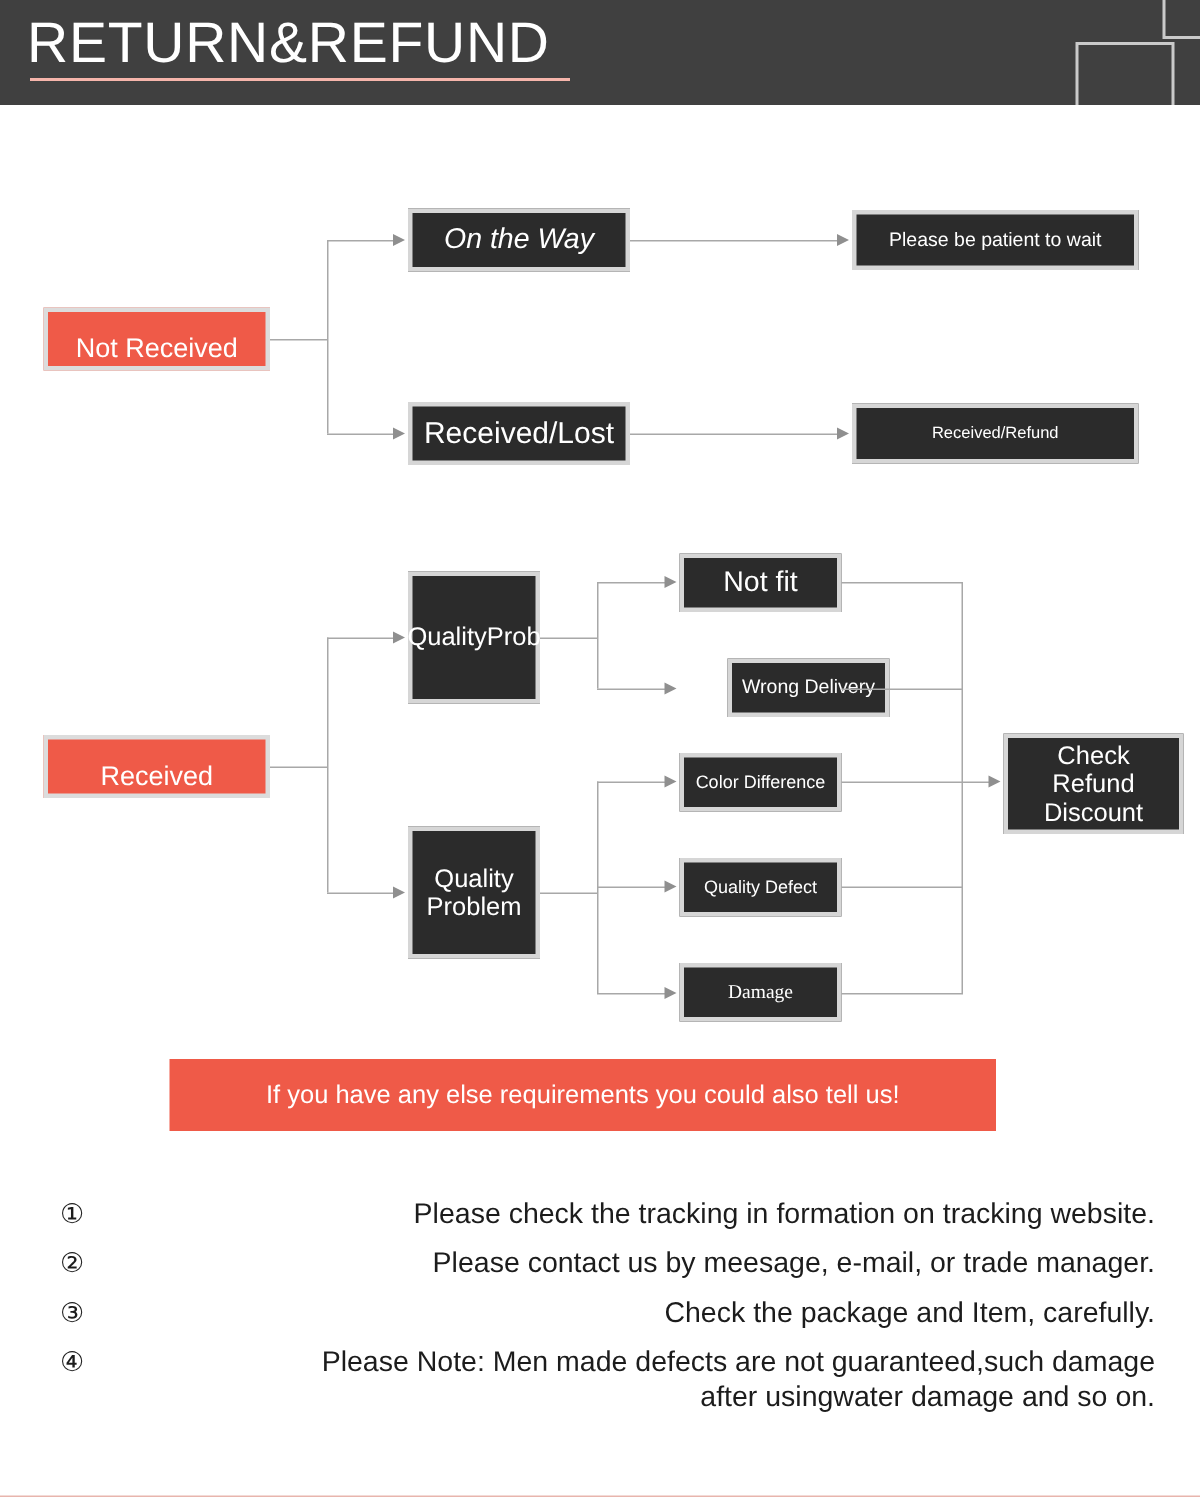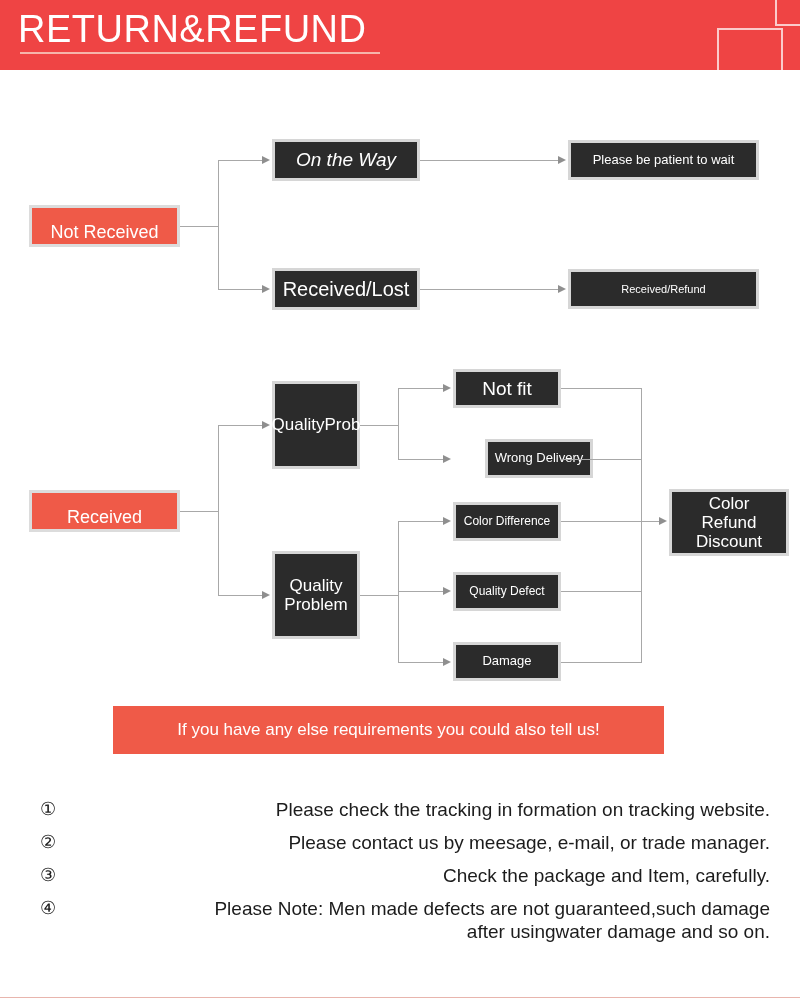--- a/index.html
+++ b/index.html
@@ -22,21 +22,21 @@
     box-sizing: border-box;
   }
 
   
   .header {
     position: absolute;
     left: 0;
     top: 0;
     width: 800px;
     height: 70px;
-    background: #ef4444;
+    background: #404040;
     overflow: hidden;
   }
   .header-title {
     position: absolute;
     left: 18px;
     top: 6px;
     color: #ffffff;
     font-size: 38px;
     line-height: 46px;
     letter-spacing: 0.5px;
@@ -222,26 +222,26 @@
     </div>
 
     <div class="node" style="left:453px; top:502px; width:108px; height:39px; font-size:12px;">
       <span class="lbl">Color Difference</span>
     </div>
 
     <div class="node" style="left:453px; top:572px; width:108px; height:39px; font-size:12px;">
       <span class="lbl">Quality Defect</span>
     </div>
 
-    <div class="node" style="left:453px; top:642px; width:108px; height:39px; font-size:13px;">
+    <div class="node" style="left:453px; top:642px; width:108px; height:39px; font-size:13px;font-family:Liberation Serif, serif;">
       <span class="lbl">Damage</span>
     </div>
 
     <div class="node" style="left:669px; top:489px; width:120px; height:67px; font-size:17px; flex-direction:column;">
-      <span class="lbl">Color</span>
+      <span class="lbl">Check</span>
       <span class="lbl">Refund</span>
       <span class="lbl">Discount</span>
     </div>
 
     <div class="ln h" style="left:180px; top:511px; width:38px;"></div>
     <div class="ln v" style="left:218px; top:425px; height:170px;"></div>
 
     <div class="ln h" style="left:218px; top:425px; width:45px;"></div>
     <div class="arrow" style="left:262px; top:421px;"></div>
 

